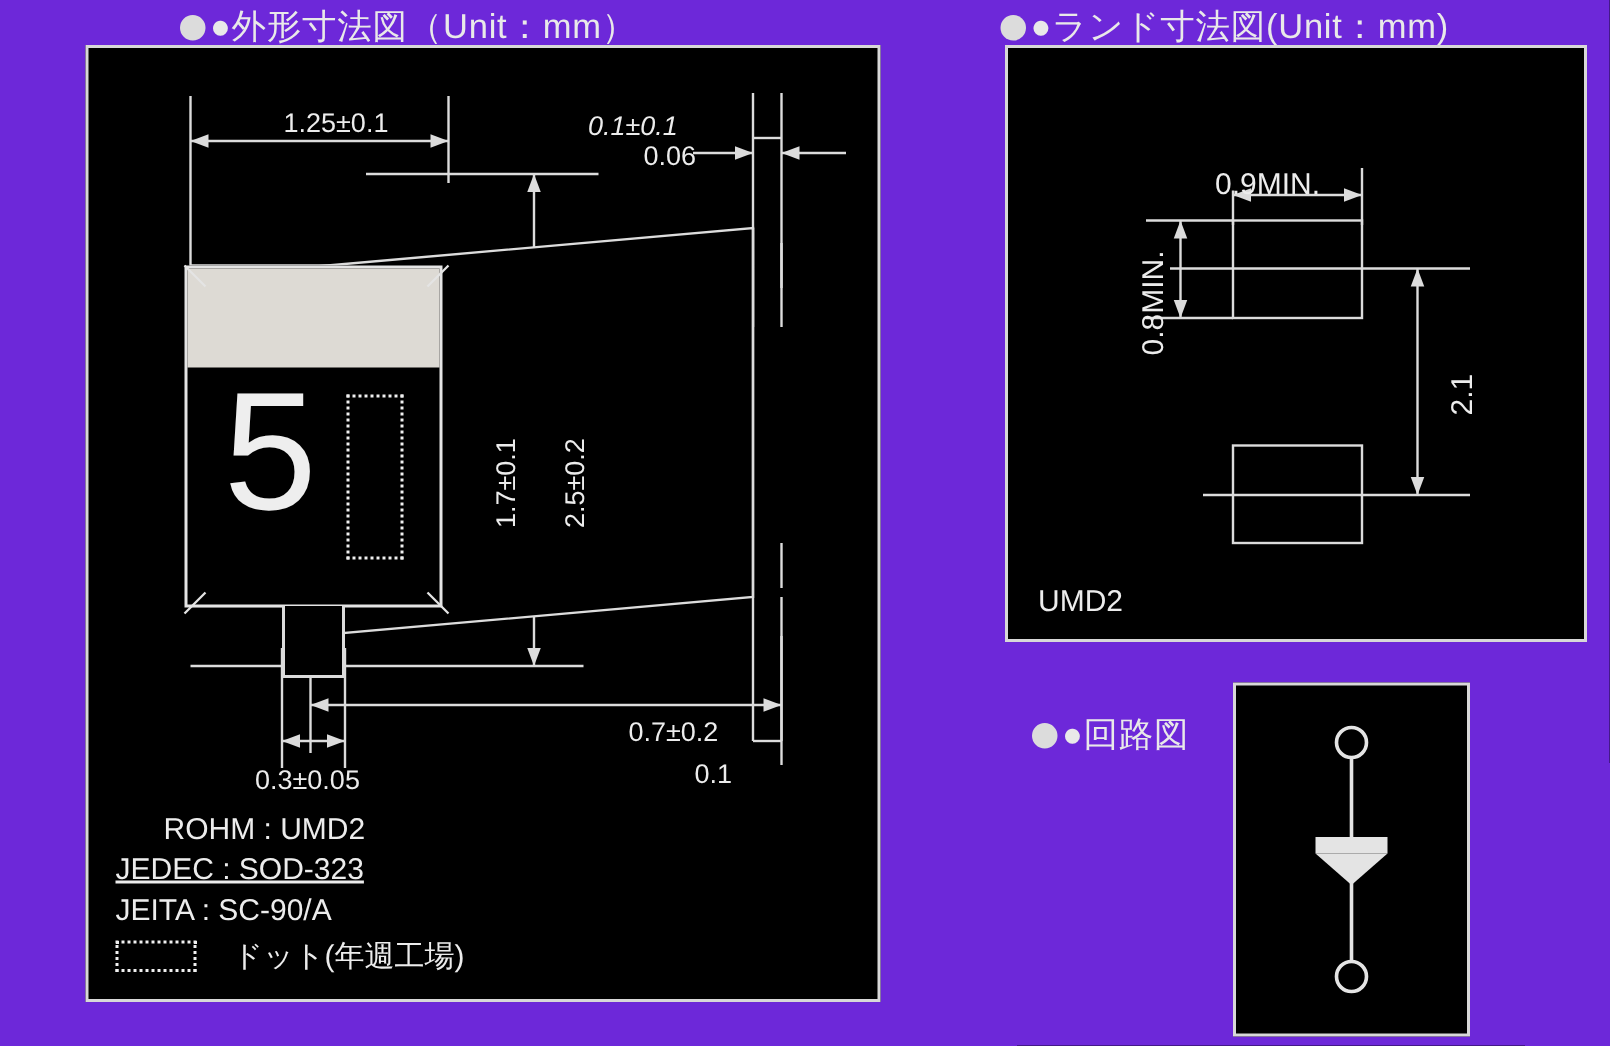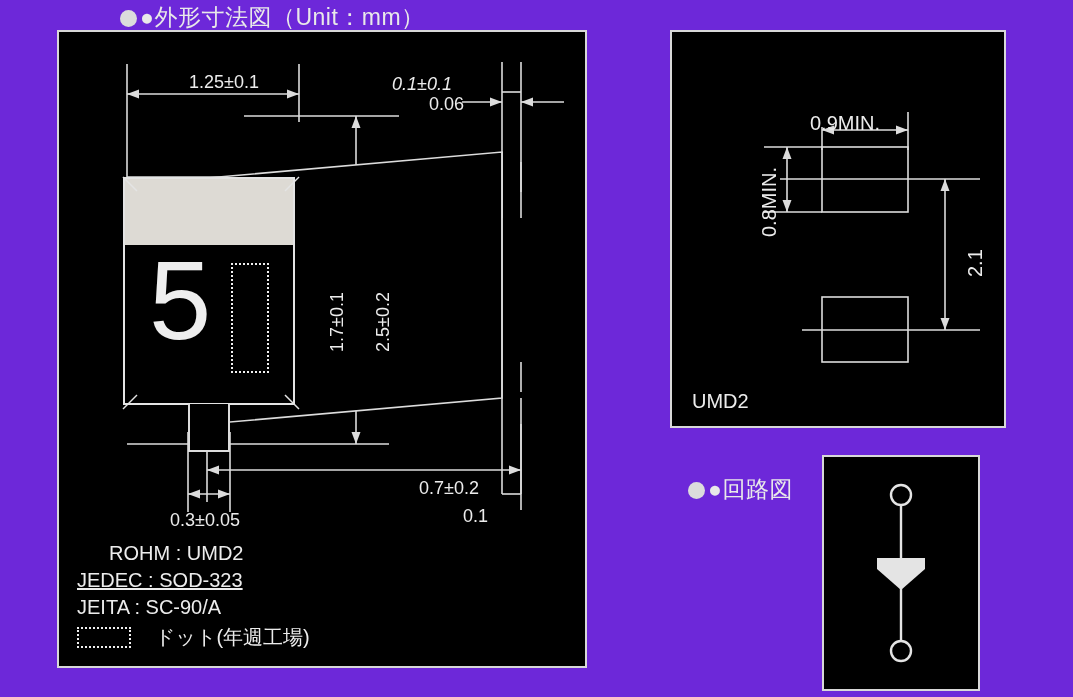--- a/index.html
+++ b/index.html
@@ -125,22 +125,25 @@
       <div class="txt20" style="margin-left:32px;line-height:27px;">ROHM : UMD2</div>
       <div class="txt20" style="line-height:27px;text-decoration:underline;">JEDEC : SOD-323</div>
       <div class="txt20" style="line-height:27px;">JEITA : SC-90/A</div>
       <div style="display:flex;align-items:center;gap:24px;margin-top:3px;">
         <span class="dotbox" style="position:relative;display:inline-block;width:54px;height:21px;"></span>
         <span class="txt20">ドット(年週工場)</span>
       </div>
     </div>
   </div>
 
+  <div class="abs ttl" style="left:667px;top:2px;">
+    <span class="bullet"></span><span>●ランド寸法図(Unit：mm)</span>
+  </div>
 
-  <div class="panel abs" style="left:670px;top:30px;width:336px;height:398px;">
+  <div class="panel abs" style="left:670px;top:30px;width:388px;height:398px;">
     <svg width="348" height="394" viewBox="0 0 348 394">
       <g stroke="#dcdcdc" stroke-width="1.6" fill="none">
 
         <rect x="150" y="115" width="86" height="65" fill="#000"></rect>
         <rect x="150" y="265" width="86" height="65" fill="#000"></rect>
 
         <line x1="108" y1="147" x2="308" y2="147"></line>
         <line x1="130" y1="298" x2="308" y2="298"></line>
 
         <line x1="150" y1="95" x2="150" y2="118"></line>

